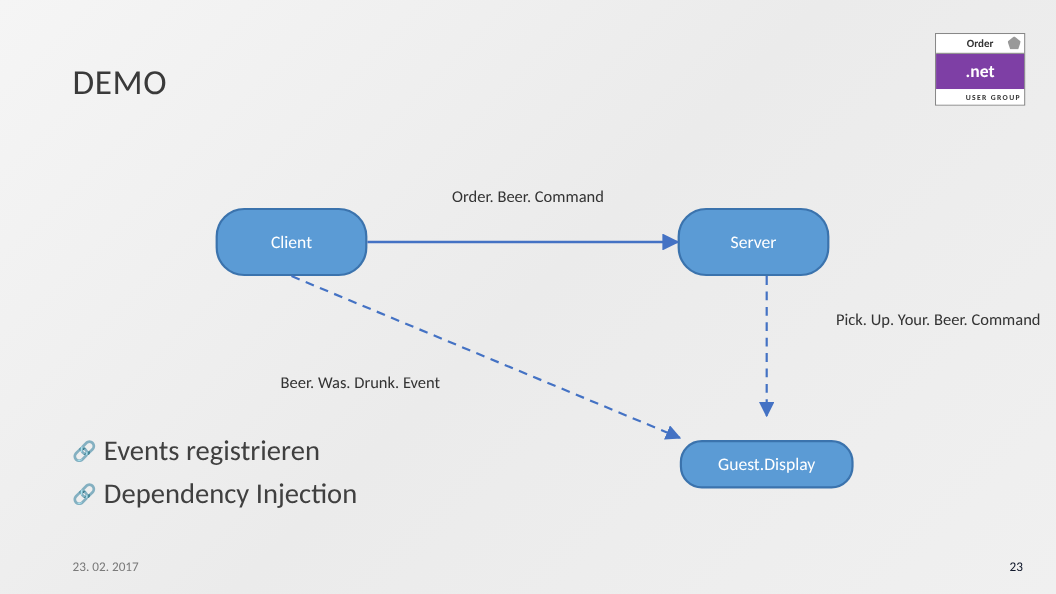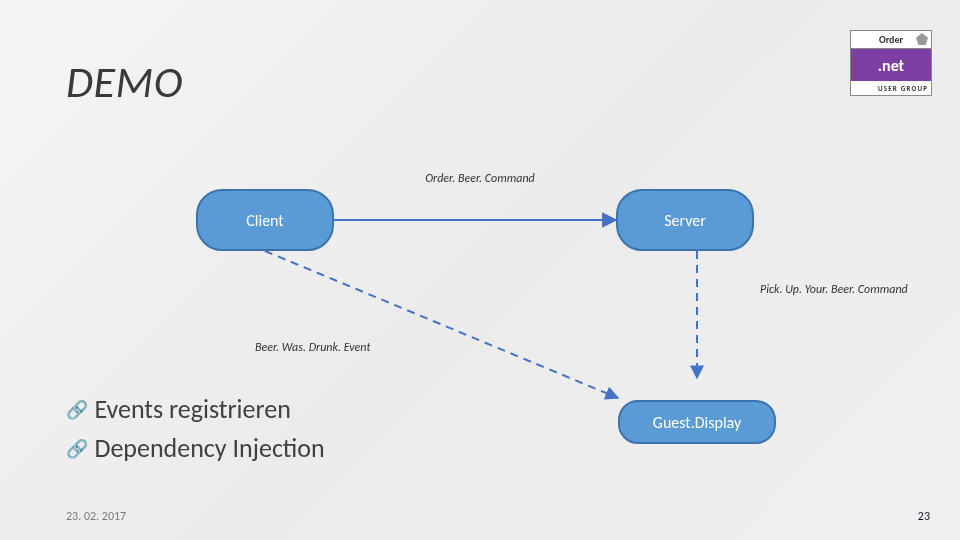--- a/index.html
+++ b/index.html
@@ -7,25 +7,24 @@
   body {
     font-family: "Segoe UI", "Segoe UI Light", Calibri, Arial, sans-serif;
     background: linear-gradient(135deg, #f5f5f5 0%, #ebebeb 50%, #f0f0f0 100%);
     position: relative;
     color: #404040;
   }
   .title {
     position: absolute;
     top: 55px;
     left: 66px;
-    font-size: 44px;
+    font-size: 32px;
     font-weight: 300;
     color: #3a3a3a;
     letter-spacing: 0.5px;
-    font-style: italic;
   }
   .logo {
     position: absolute;
     top: 30px;
     right: 28px;
     width: 82px;
     height: 66px;
     border: 1px solid #888;
   }
   .logo-top {
@@ -81,23 +80,22 @@
     display: flex;
     align-items: center;
     justify-content: center;
     font-size: 16px;
   }
   .node.client { left: 196px; top: 189px; width: 138px; height: 62px; }
   .node.server { left: 616px; top: 189px; width: 138px; height: 62px; }
   .node.guest  { left: 618px; top: 400px; width: 158px; height: 44px; border-radius: 20px; }
   .label {
     position: absolute;
-    font-size: 12px;
+    font-size: 15px;
     color: #333;
-    font-style: italic;
   }
   .label.order  { left: 370px; top: 171px; text-align: center; width: 220px; }
   .label.pickup { left: 760px; top: 282px; }
   .label.drunk  { left: 255px; top: 340px; }
   .bullets {
     position: absolute;
     left: 66px;
     top: 390px;
     font-size: 26px;
     color: #404040;

